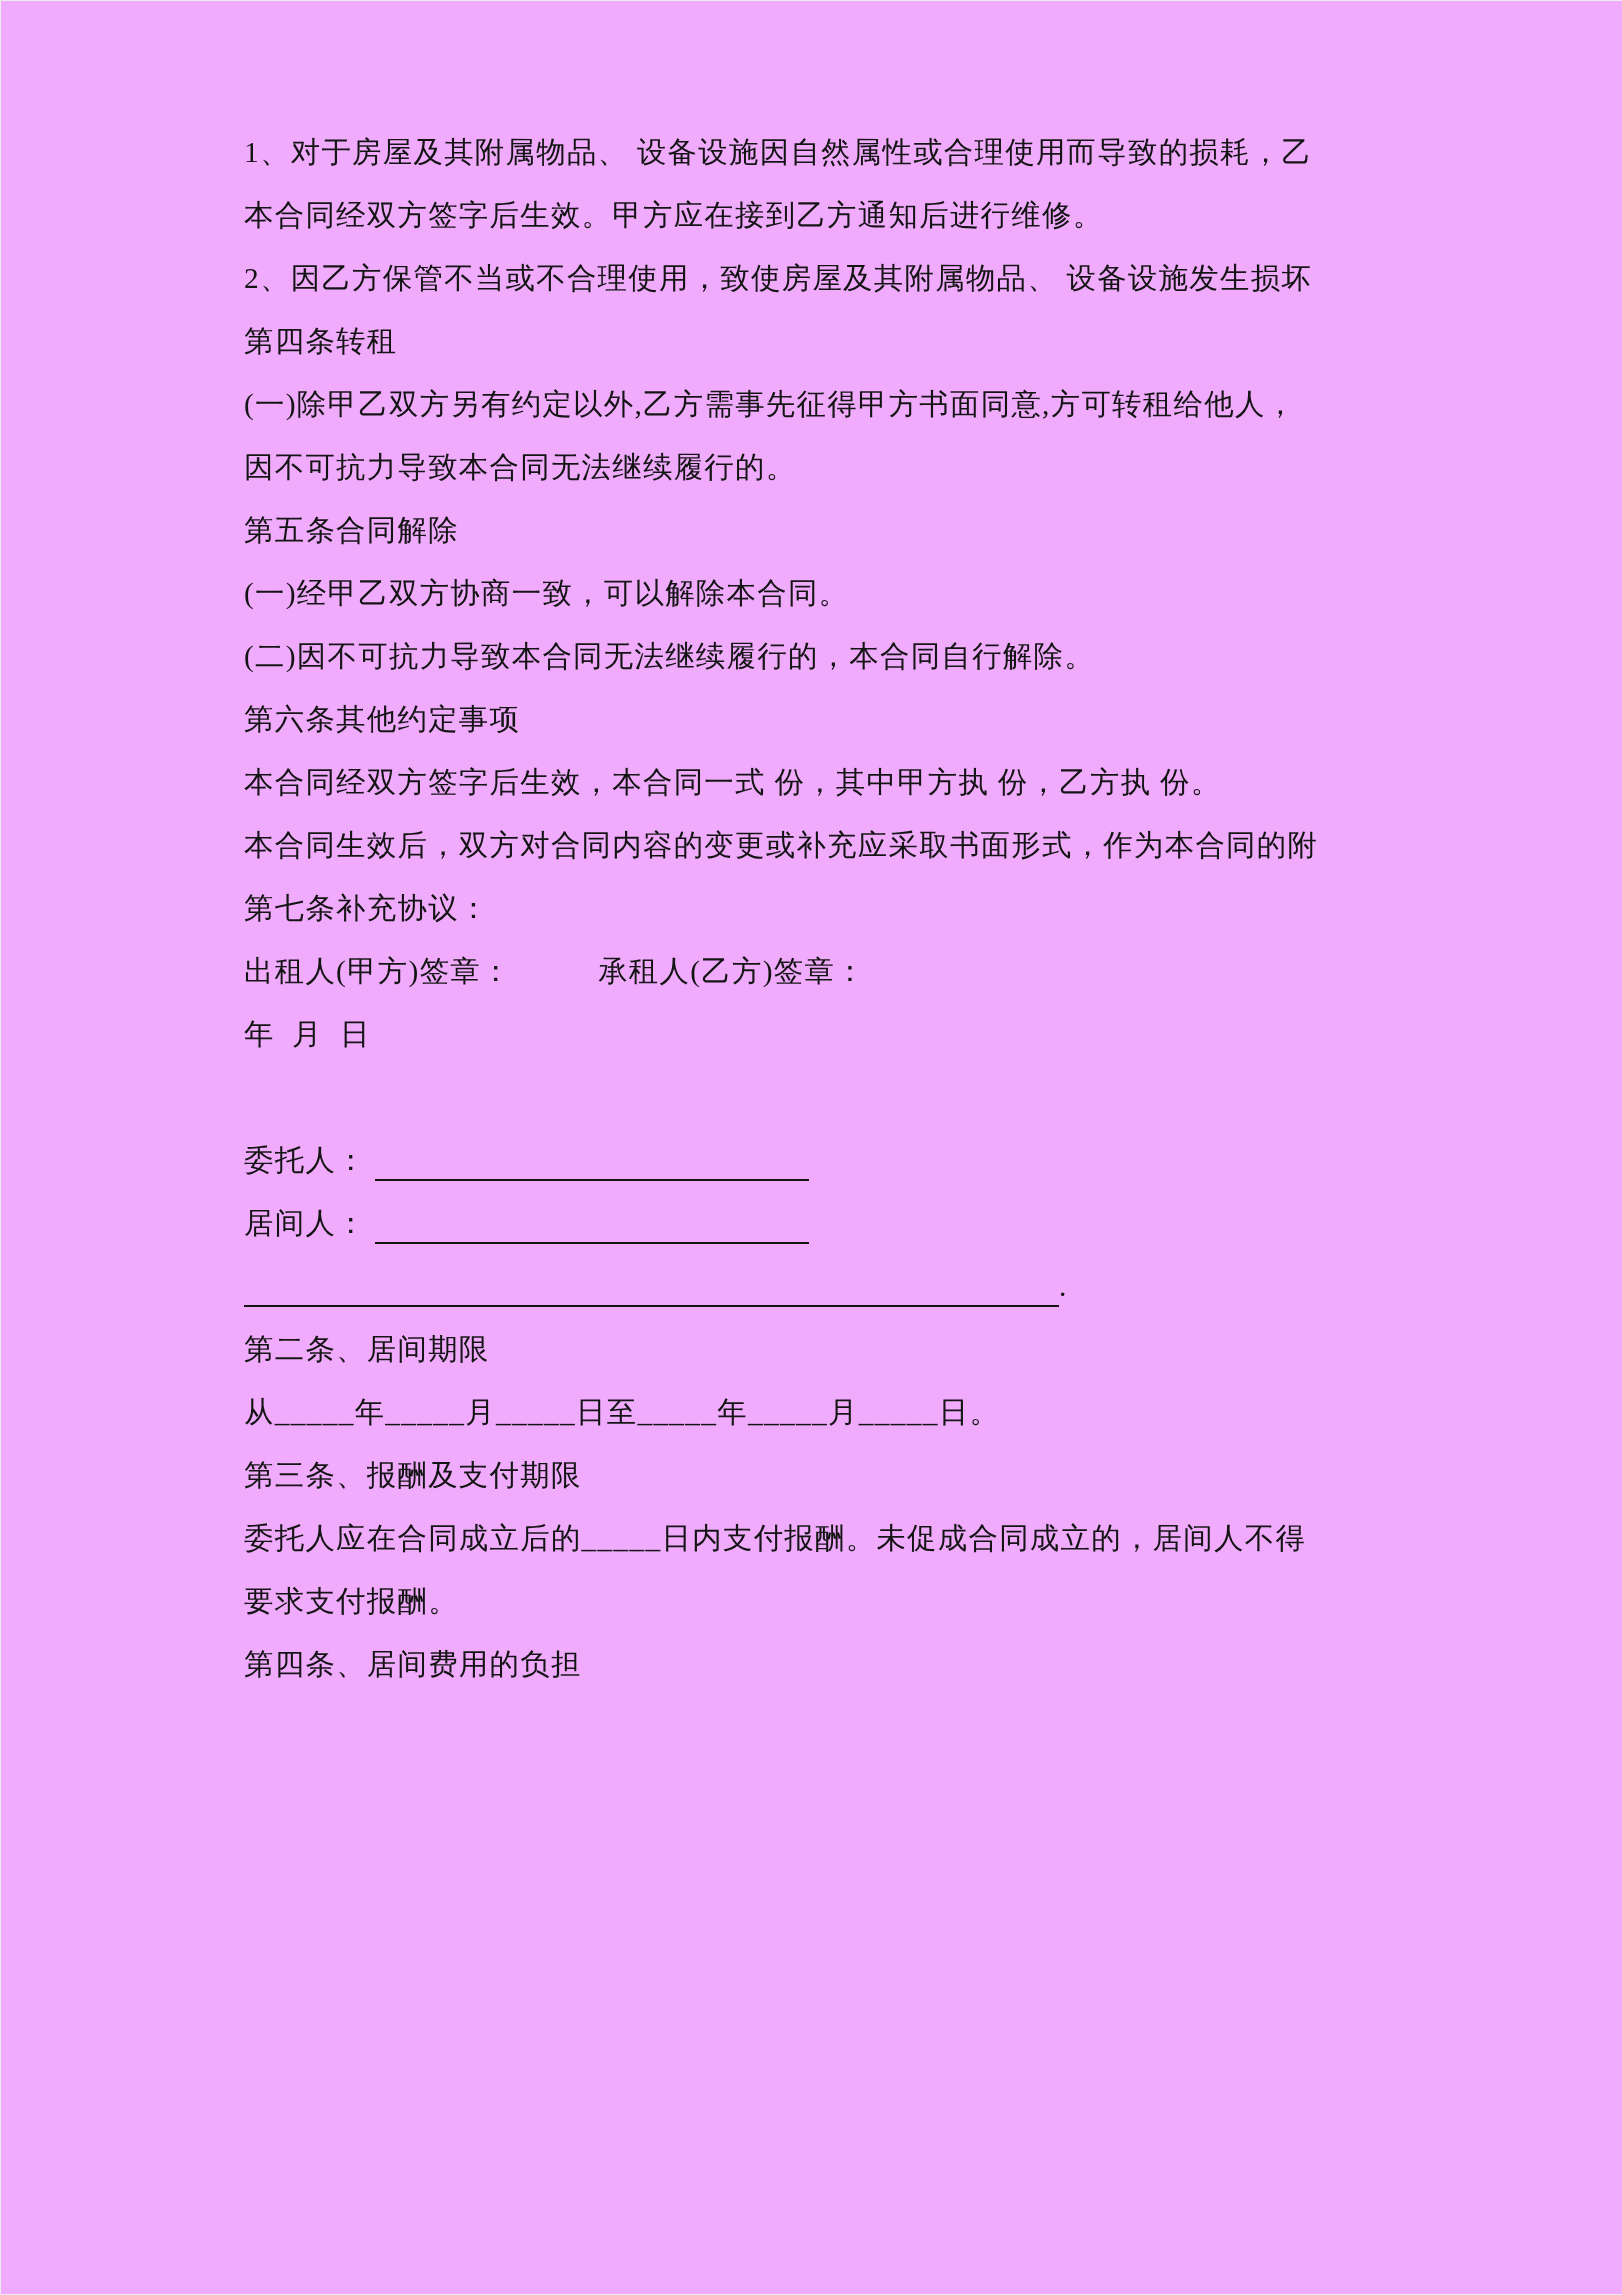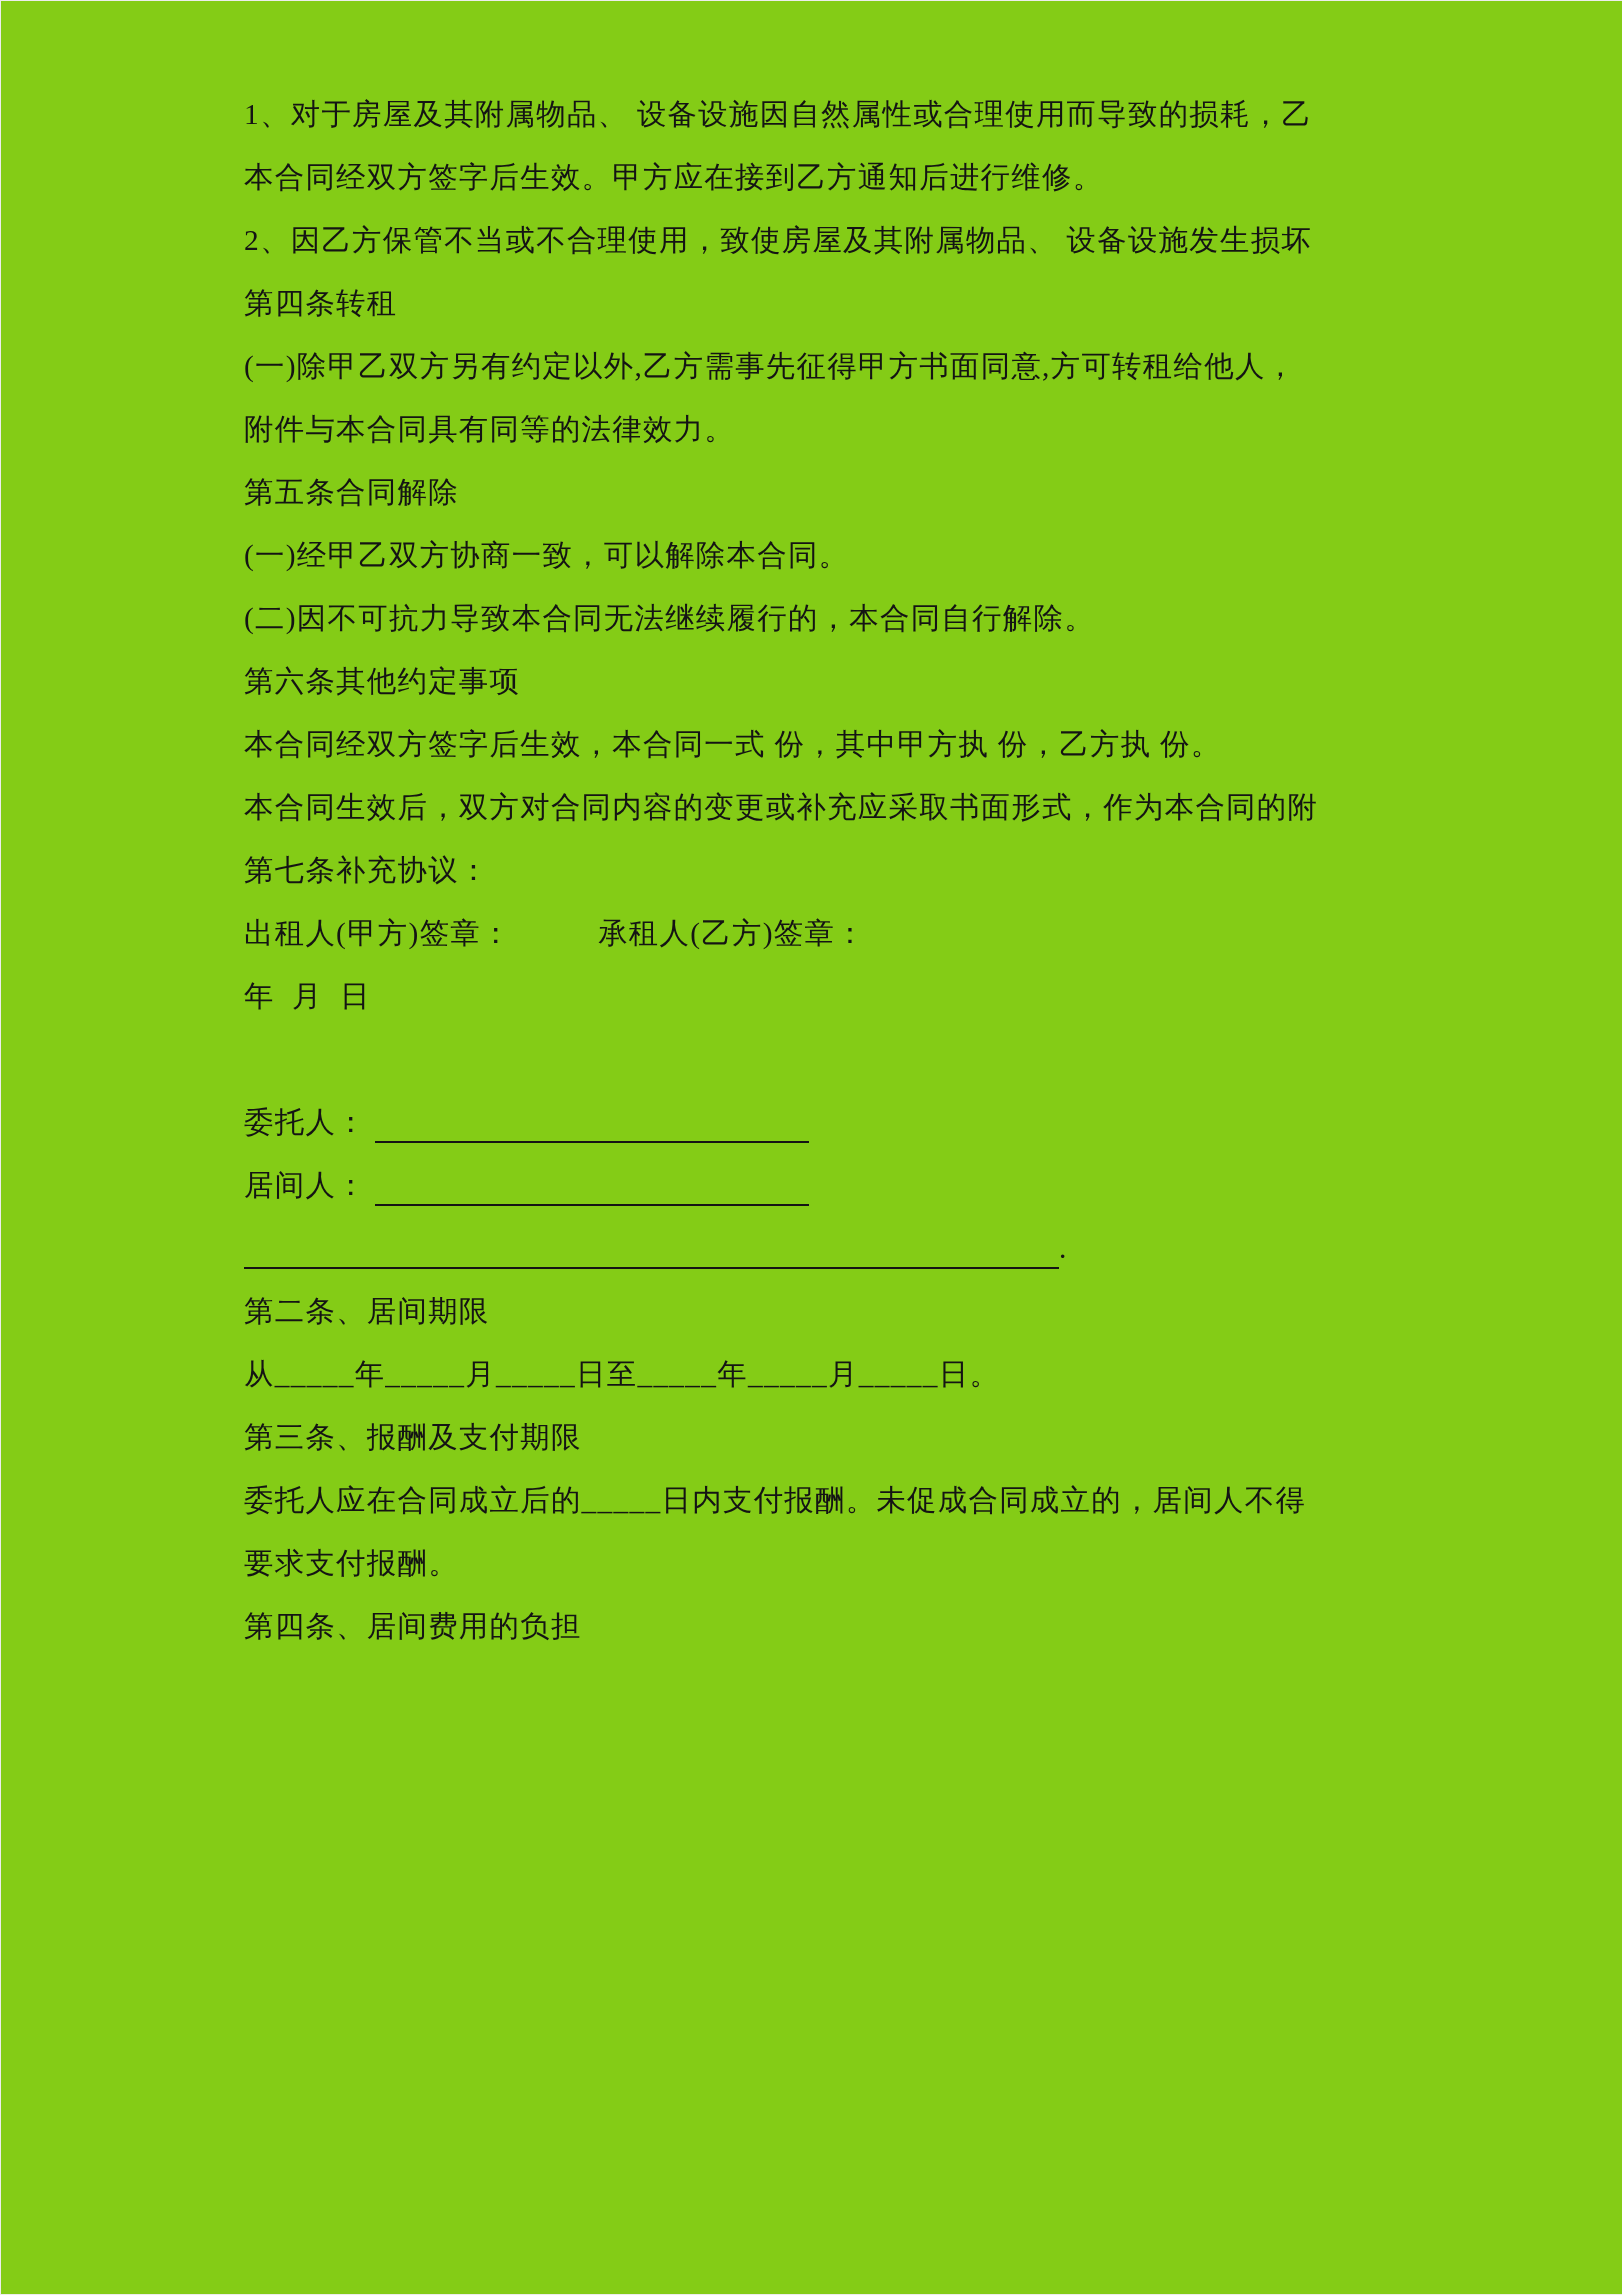--- a/index.html
+++ b/index.html
@@ -5,23 +5,23 @@
   html, body {
     margin: 0;
     padding: 0;
     background: #ffffff;
   }
   .page {
     position: relative;
     box-sizing: border-box;
     width: 1623px;
     height: 2295px;
-    background: #84cc16;
+    background: #f0abfc;
     border: 0.7px solid #ececec;
-    padding: 82px 236px 0 243px;
+    padding: 120px 236px 0 243px;
     font-family: "Liberation Serif", "DejaVu Serif", serif;
     font-size: 29.4px;
     color: #141414;
     letter-spacing: 1.3px;
   }
   .line {
     margin: 0;
     height: 63px;
     line-height: 63px;
     white-space: pre;
@@ -48,21 +48,21 @@
 </head>
 <body>
 
 <div class="page">
 
   <p class="line">1、对于房屋及其附属物品、 设备设施因自然属性或合理使用而导致的损耗，乙</p>
   <p class="line">本合同经双方签字后生效。甲方应在接到乙方通知后进行维修。</p>
   <p class="line">2、因乙方保管不当或不合理使用，致使房屋及其附属物品、 设备设施发生损坏</p>
   <p class="line">第四条转租</p>
   <p class="line">(一)除甲乙双方另有约定以外,乙方需事先征得甲方书面同意,方可转租给他人，</p>
-  <p class="line">附件与本合同具有同等的法律效力。</p>
+  <p class="line">因不可抗力导致本合同无法继续履行的。</p>
   <p class="line">第五条合同解除</p>
   <p class="line">(一)经甲乙双方协商一致，可以解除本合同。</p>
   <p class="line">(二)因不可抗力导致本合同无法继续履行的，本合同自行解除。</p>
   <p class="line">第六条其他约定事项</p>
   <p class="line">本合同经双方签字后生效，本合同一式 份，其中甲方执 份，乙方执 份。</p>
   <p class="line">本合同生效后，双方对合同内容的变更或补充应采取书面形式，作为本合同的附</p>
   <p class="line">第七条补充协议：</p>
   <p class="line">出租人(甲方)签章：          承租人(乙方)签章：</p>
   <p class="line">年  月  日</p>
 

